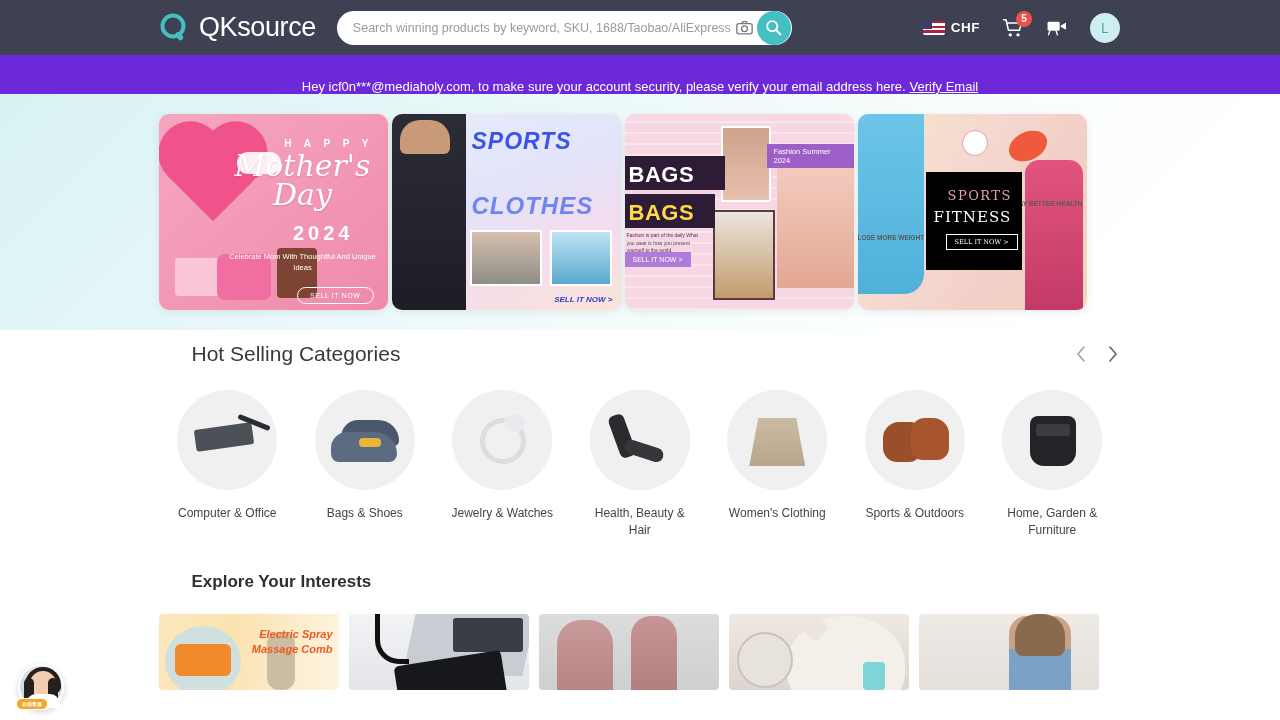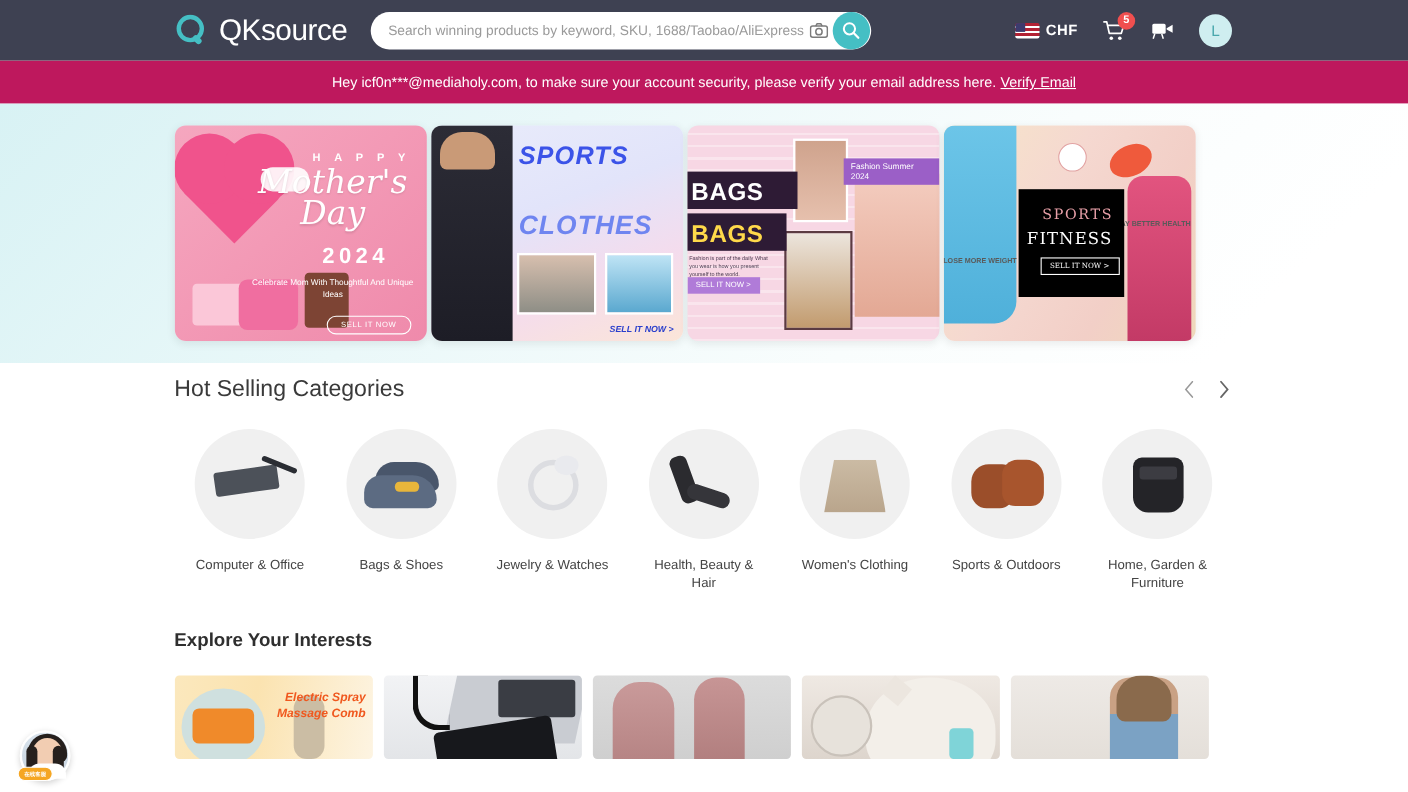--- a/index.html
+++ b/index.html
@@ -59,22 +59,22 @@
   }
   .avatar {
     width:30px; height:30px; border-radius:50%;
     background:#cfeef0; color:#4aa8ad;
     display:flex; align-items:center; justify-content:center;
     font-size:14px; cursor:pointer;
   }
 
   
   .notice {
-    height:39px; background:#be185d; color:#fff;
-    display:flex; align-items:center; justify-content:center;
+    height:39px; background:#6d28d9; color:#fff;
+    display:flex; align-items:flex-end; justify-content:center;
     font-size:13px; position:relative; z-index:20;
   }
   .notice a { color:#fff; text-decoration:underline; margin-left:4px; }
 
   
   .page {
     position:relative; height:626px;
     background:
       linear-gradient(135deg,#d8f2f4 0%, #eaf8f9 28%, #f9fdfd 52%, #ffffff 70%);
   }
@@ -144,21 +144,21 @@
   .b4 .pad  { position:absolute; left:150px; top:18px; width:40px; height:28px; background:#ef5a3c; border-radius:50%; transform:rotate(-25deg);}
   .b4 .box  { position:absolute; left:68px; top:58px; width:96px; height:98px; background:#000; }
   .b4-t1 { position:absolute; left:90px; top:74px; color:#e8a0a8; font-size:13px; letter-spacing:1.5px; font-family:"DejaVu Serif",serif;}
   .b4-t2 { position:absolute; left:76px; top:94px; color:#fff; font-size:15px; letter-spacing:1px; font-family:"DejaVu Serif",serif;}
   .b4-cta{ position:absolute; left:88px; top:120px; border:1px solid #fff; color:#fff; font-size:6.5px; padding:3px 8px; font-family:"DejaVu Serif",serif;}
   .b4-l1 { position:absolute; left:0px; top:120px; color:#5a5a5a; font-size:6.5px; font-weight:bold;}
   .b4-l2 { position:absolute; right:4px; top:86px; color:#5a5a5a; font-size:6.5px; font-weight:bold;}
 
   
   .sec-head { display:flex; align-items:center; margin-top:32px; }
-  .sec-title { font-size:21px; color:#3a3a3a; font-weight:400; }
+  .sec-title { font-size:21px; color:#3a3a3a; font-weight:400;margin-left:33px; }
   .sec-title.bold { font-weight:bold; font-size:17px; color:#2f2f2f; }
   .arrows { margin-left:auto; display:flex; gap:14px; align-items:center; }
   .arrow { width:18px; height:18px; cursor:pointer; display:flex; align-items:center; justify-content:center; }
 
   
   .cats { display:flex; margin-top:24px; }
   .cat { width:137.5px; display:flex; flex-direction:column; align-items:center; cursor:pointer; }
   .cat-img {
     width:100px; height:100px; border-radius:50%;
     background:#f0f0f0; overflow:hidden; position:relative;

